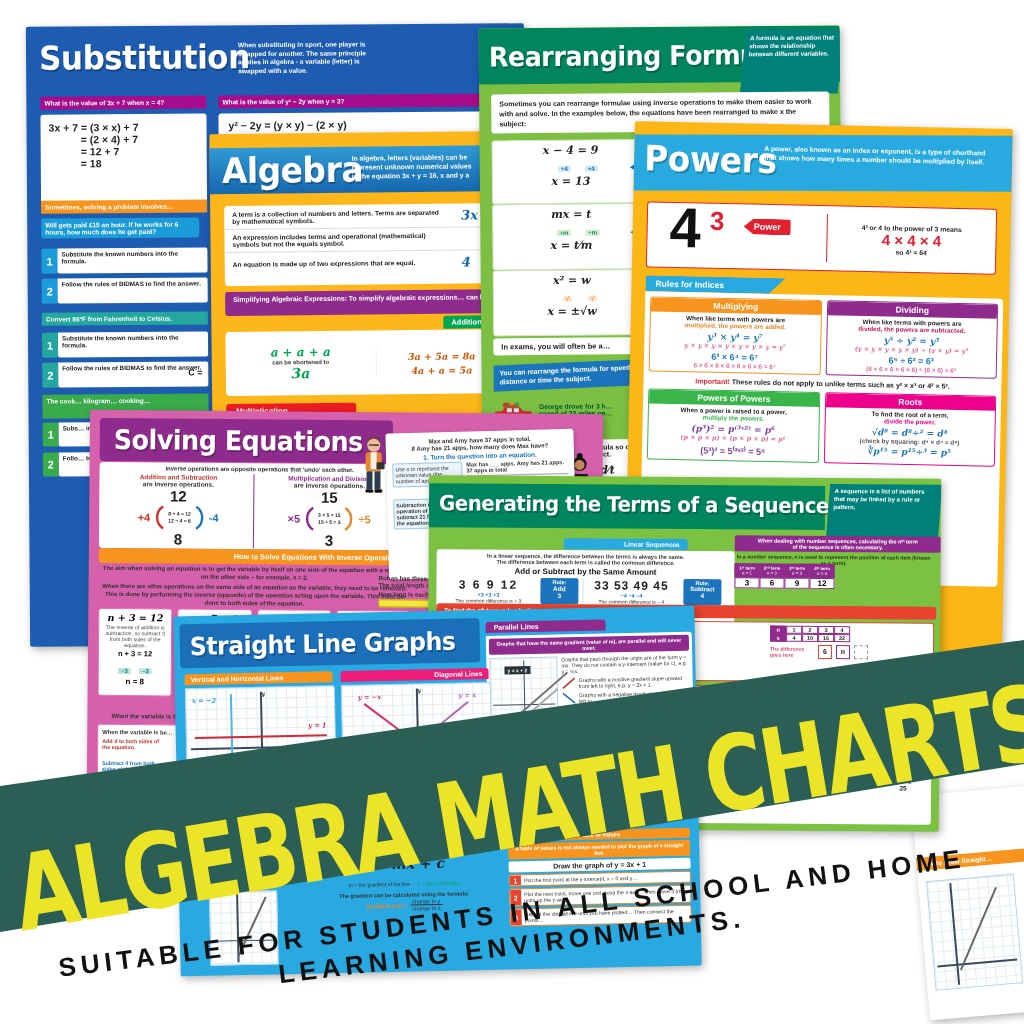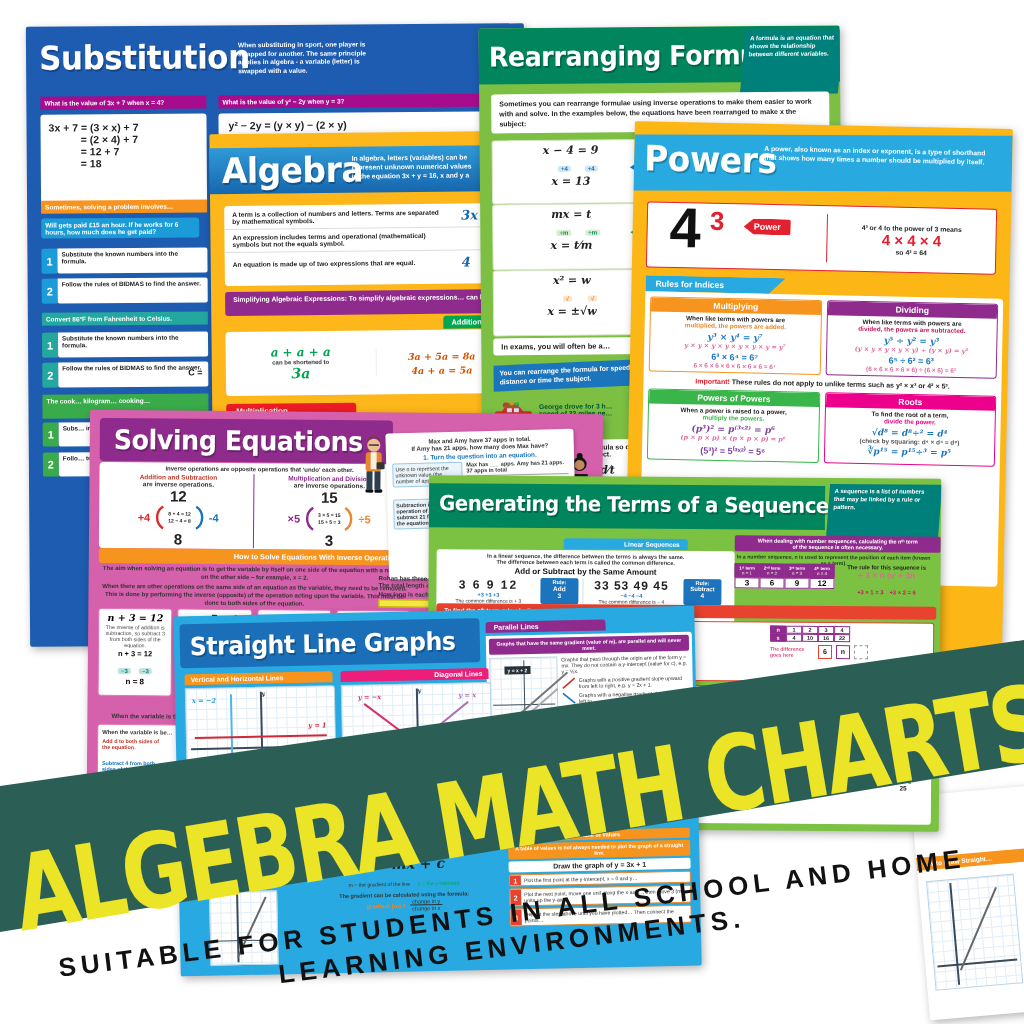--- a/index.html
+++ b/index.html
@@ -442,26 +442,20 @@
             <div style="font-size:4.4px">n = 4</div>
           </div>
         </div>
         <div style="display:flex;background:#fff">
           <div class="sqc b" style="flex:1;font-size:8px">3</div>
           <div class="sqc b" style="flex:1;font-size:8px">6</div>
           <div class="sqc b" style="flex:1;font-size:8px">9</div>
           <div class="sqc b" style="flex:1;font-size:8px">12</div>
         </div>
       </div>
-      <div style="flex:1;text-align:center">
-        <div class="b" style="font-size:5.8px;color:#222">The rule for this sequence is</div>
-        <div class="b" style="font-size:8.5px;color:#e0669a">+ 3 × n or + 3n</div>
-        <div class="nw"><span class="b" style="font-size:5.8px;color:#c2185b;margin-right:6px">+3 × 1 = 3</span><span class="b" style="font-size:5.8px;color:#c2185b">+3 × 2 = 6</span></div>
-        <div class="nw"><span class="b" style="font-size:5.8px;color:#c2185b;margin-right:6px">+3 × 3 = 9</span><span class="b" style="font-size:5.8px;color:#c2185b">+3 × 4 = 12</span></div>
-      </div>
     </div>
     <div class="bar" style="left:8px;top:128px;width:484px;background:#e8432e;font-size:6.2px;padding:3px 8px;border-radius:3px">To find the nᵗʰ term rule of a linear sequence, follow the steps outlined below:</div>
     <div class="wp" style="left:8px;top:144px;width:496px;height:58px;border:1px solid #e8432e;display:flex">
       <div style="width:22px;background:#e8432e;color:#fff;font-weight:bold;font-size:13px;display:flex;align-items:center;justify-content:center">1</div>
       <div style="flex:1;padding:4px 6px">
         <div class="b" style="font-size:5.8px;color:#333">Calculate the difference between each number in the sequence.</div>
         <div class="b" style="font-size:5.8px;color:#333;margin-top:2px">There is a common difference of + 6 so the rule follows the 6 times table (6n).</div>
       </div>
       <div style="width:160px;padding:3px">
         <div style="display:flex">

